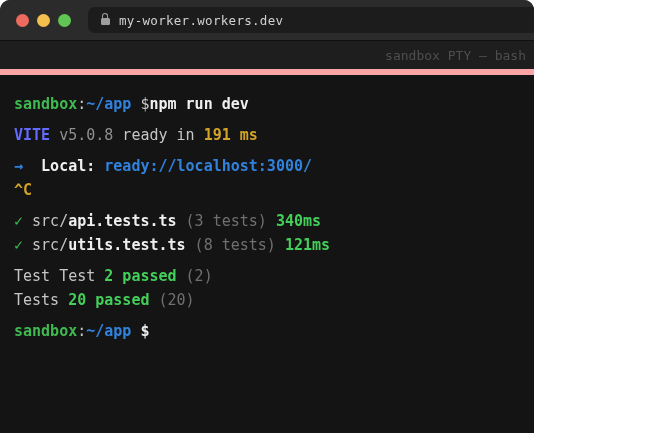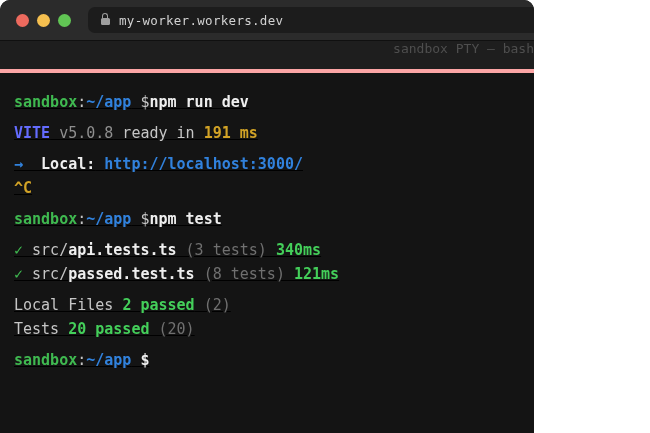--- a/index.html
+++ b/index.html
@@ -82,38 +82,38 @@
     font-size: 12.5px;
     letter-spacing: 0.3px;
     white-space: nowrap;
   }
   
   .status-bar {
     height: 28px;
     flex: 0 0 28px;
     background: var(--bg-statusbar);
     display: flex;
-    align-items: flex-start;
+    align-items: center;
     justify-content: flex-end;
-    border-bottom: 4px solid #fca5a5;
+    padding-right: 8px;
+    border-bottom: 6px solid #fca5a5;
   }
   .status-title {
     color: var(--status-text);
     font-size: 13px;
     white-space: pre;
   }
   
   .terminal {
     flex: 1 1 auto;
     background: var(--bg-body);
     padding: 17px 10px 10px 14px;
     font-size: 15px;
     line-height: 24px;
     cursor: text;
-    text-decoration: underline;
   }
   .term-line {
     white-space: pre;
     height: 24px;
   }
   .term-line.gap { margin-top: 7px; }
   .s-fg     { color: var(--fg); }
   .s-mid    { color: var(--mid); }
   .s-dim    { color: var(--dim); }
   .s-bold   { color: var(--bold-fg); font-weight: bold; }
@@ -140,23 +140,22 @@
     </div>
   </div>
 
   <div class="status-bar">
     <span class="status-title">sandbox PTY — bash</span>
   </div>
 
   <div class="terminal" id="terminal">
       <div class="term-line"><span class="s-green">sandbox</span><span class="s-fg">:</span><span class="s-blue">~/app</span><span class="s-fg"> $</span><span class="s-bold">npm run dev</span></div>
       <div class="term-line gap"><span class="s-vite">VITE</span><span class="s-mid"> v5.0.8</span><span class="s-fg"> ready in</span><span class="s-yellow"> 191 ms</span></div>
-      <div class="term-line gap"><span class="s-blue">→  </span><span class="s-bold">Local:</span><span class="s-fg"> </span><span class="s-blue">http://localhost:3000/</span></div>
+      <div class="term-line gap"><span class="s-blue">→  </span><span class="s-bold">Local:</span><span class="s-fg"> </span><span class="s-blue">ready://localhost:3000/</span></div>
       <div class="term-line"><span class="s-yellow">^C</span></div>
-      <div class="term-line gap"><span class="s-green">sandbox</span><span class="s-fg">:</span><span class="s-blue">~/app</span><span class="s-fg"> $</span><span class="s-bold">npm test</span></div>
       <div class="term-line gap"><span class="s-green">✓</span><span class="s-fg"> src/</span><span class="s-bold">api.tests.ts</span><span class="s-dim"> (3 tests)</span><span class="s-bgreen"> 340ms</span></div>
-      <div class="term-line"><span class="s-green">✓</span><span class="s-fg"> src/</span><span class="s-bold">passed.test.ts</span><span class="s-dim"> (8 tests)</span><span class="s-bgreen"> 121ms</span></div>
-      <div class="term-line gap"><span class="s-fg">Local Files </span><span class="s-bgreen">2 passed</span><span class="s-dim"> (2)</span></div>
+      <div class="term-line"><span class="s-green">✓</span><span class="s-fg"> src/</span><span class="s-bold">utils.test.ts</span><span class="s-dim"> (8 tests)</span><span class="s-bgreen"> 121ms</span></div>
+      <div class="term-line gap"><span class="s-fg">Test Test </span><span class="s-bgreen">2 passed</span><span class="s-dim"> (2)</span></div>
       <div class="term-line"><span class="s-fg">Tests </span><span class="s-bgreen">20 passed</span><span class="s-dim"> (20)</span></div>
       <div class="term-line gap"><span class="s-green">sandbox</span><span class="s-fg">:</span><span class="s-blue">~/app</span><span class="s-bold"> $</span></div>
     </div>
 
 </div>
 
 </body></html>

